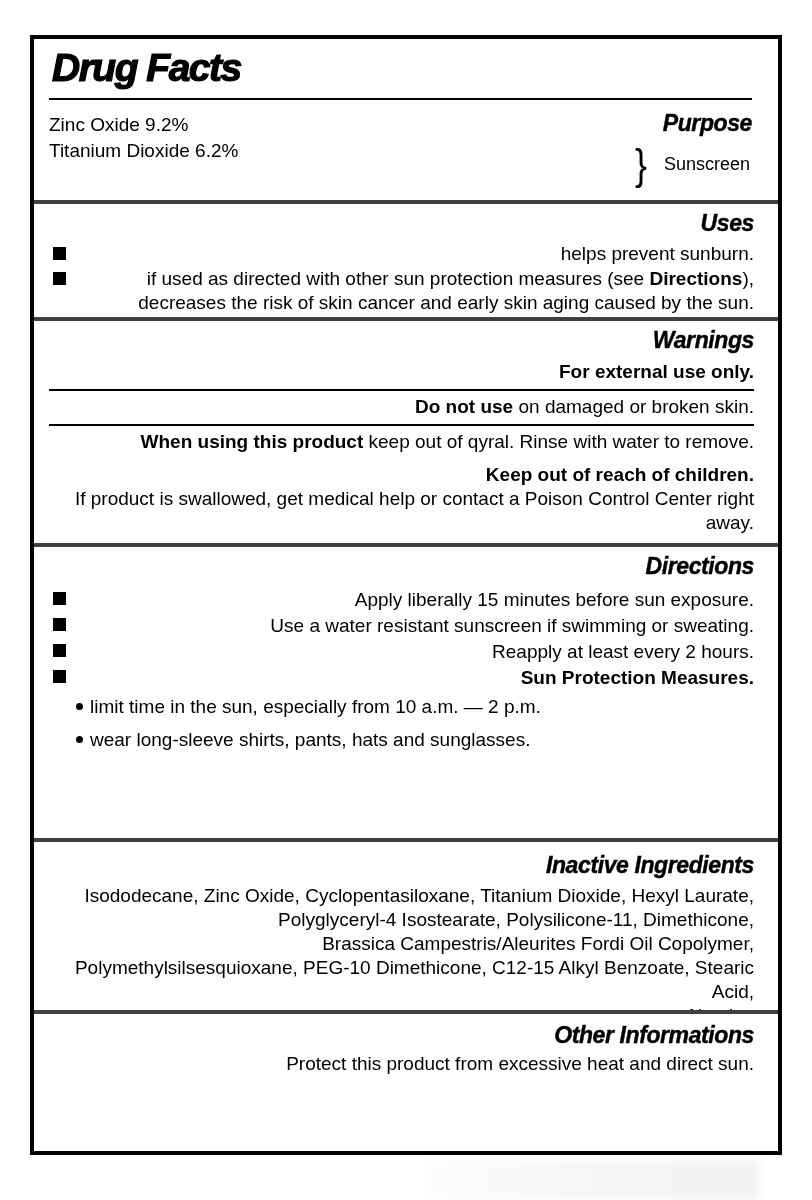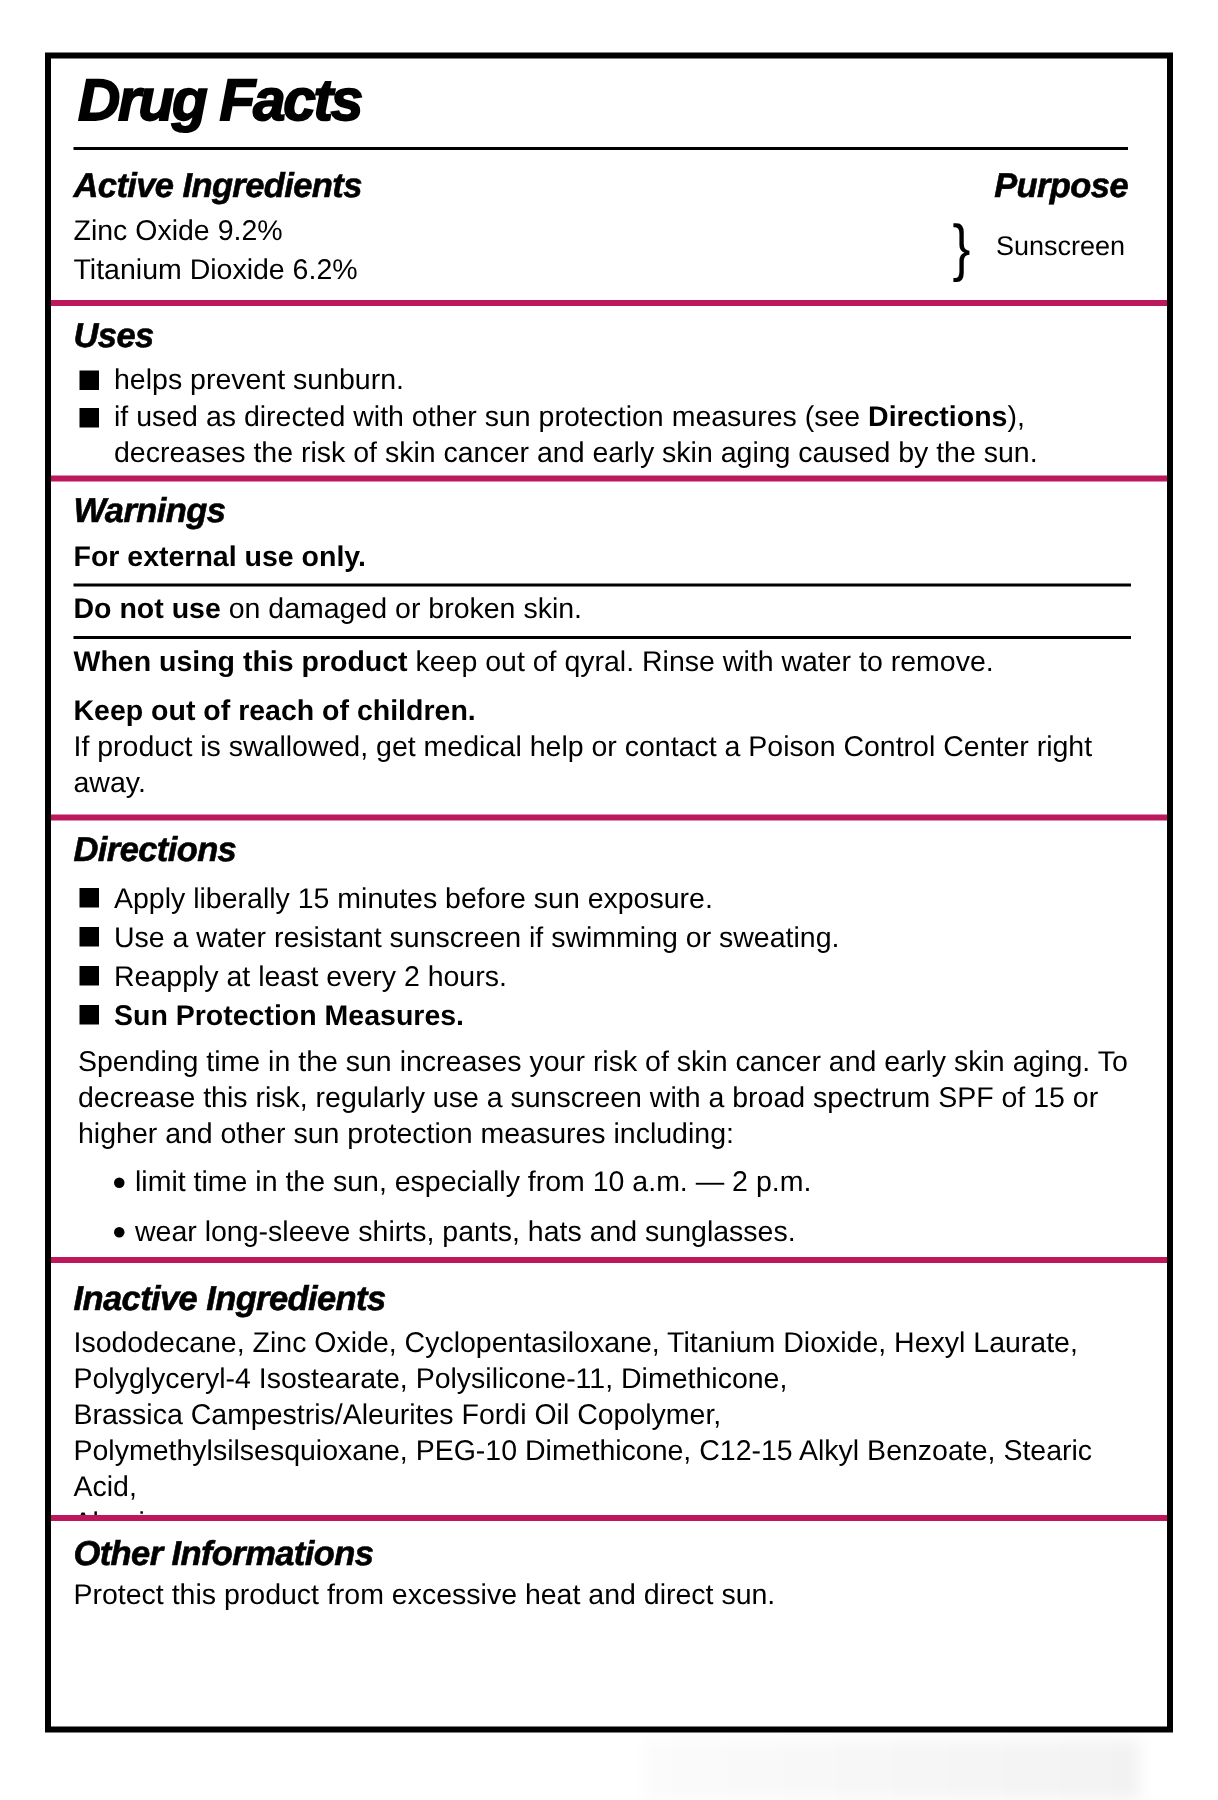--- a/index.html
+++ b/index.html
@@ -21,21 +21,21 @@
     position: absolute; left: 30px; top: 35px;
     width: 752px; height: 1120px;
     border: 4px solid #000;
     background: #fff;
     overflow: hidden;
   }
   .section {
     padding: 4px 24px 4px 15px;
     overflow: hidden;
   }
-  .section + .section { border-top: 4px solid #be185d; }
+  .section + .section { border-top: 4px solid #404040; text-align: right; }
 
   
   h1 {
     font-style: italic; font-weight: bold;
     font-size: 39px; line-height: 1.1;
     letter-spacing: -1.5px;
     -webkit-text-stroke: 1.2px #000;
     padding: 8px 0 6px 3px;
   }
   h2 {
@@ -108,21 +108,20 @@
 <body>
 
 <div class="page">
   <div class="label">
 
     <div class="section sec-header">
       <h1>Drug Facts</h1>
       <div class="title-rule"></div>
       <div class="ai-row">
         <div class="ai-left">
-          <h2>Active Ingredients</h2>
           <div class="body-text">
             <div class="ai-line">Zinc Oxide 9.2%</div>
             <div class="ai-line">Titanium Dioxide 6.2%</div>
           </div>
         </div>
         <div class="ai-right">
           <h2>Purpose</h2>
           <div class="purpose-row">
             <span class="brace">}</span>
             <span class="purpose-value">Sunscreen</span>
@@ -174,21 +173,20 @@
         <span class="b-text">Use a water resistant sunscreen if swimming or sweating.</span>
       </div>
       <div class="b-item body-text">
         <span class="sq"></span>
         <span class="b-text">Reapply at least every 2 hours.</span>
       </div>
       <div class="b-item body-text">
         <span class="sq"></span>
         <span class="b-text bold">Sun Protection Measures.</span>
       </div>
-      <div class="dir-paragraph body-text">Spending time in the sun increases your risk of skin cancer and early skin aging. To decrease this risk, regularly use a sunscreen with a broad spectrum SPF of 15 or higher and other sun protection measures including:</div>
       <div class="dot-item body-text">
         <span class="dot"></span>
         <span>limit time in the sun, especially from 10 a.m. — 2 p.m.</span>
       </div>
       <div class="dot-item body-text">
         <span class="dot"></span>
         <span>wear long-sleeve shirts, pants, hats and sunglasses.</span>
       </div>
 
     </div>

